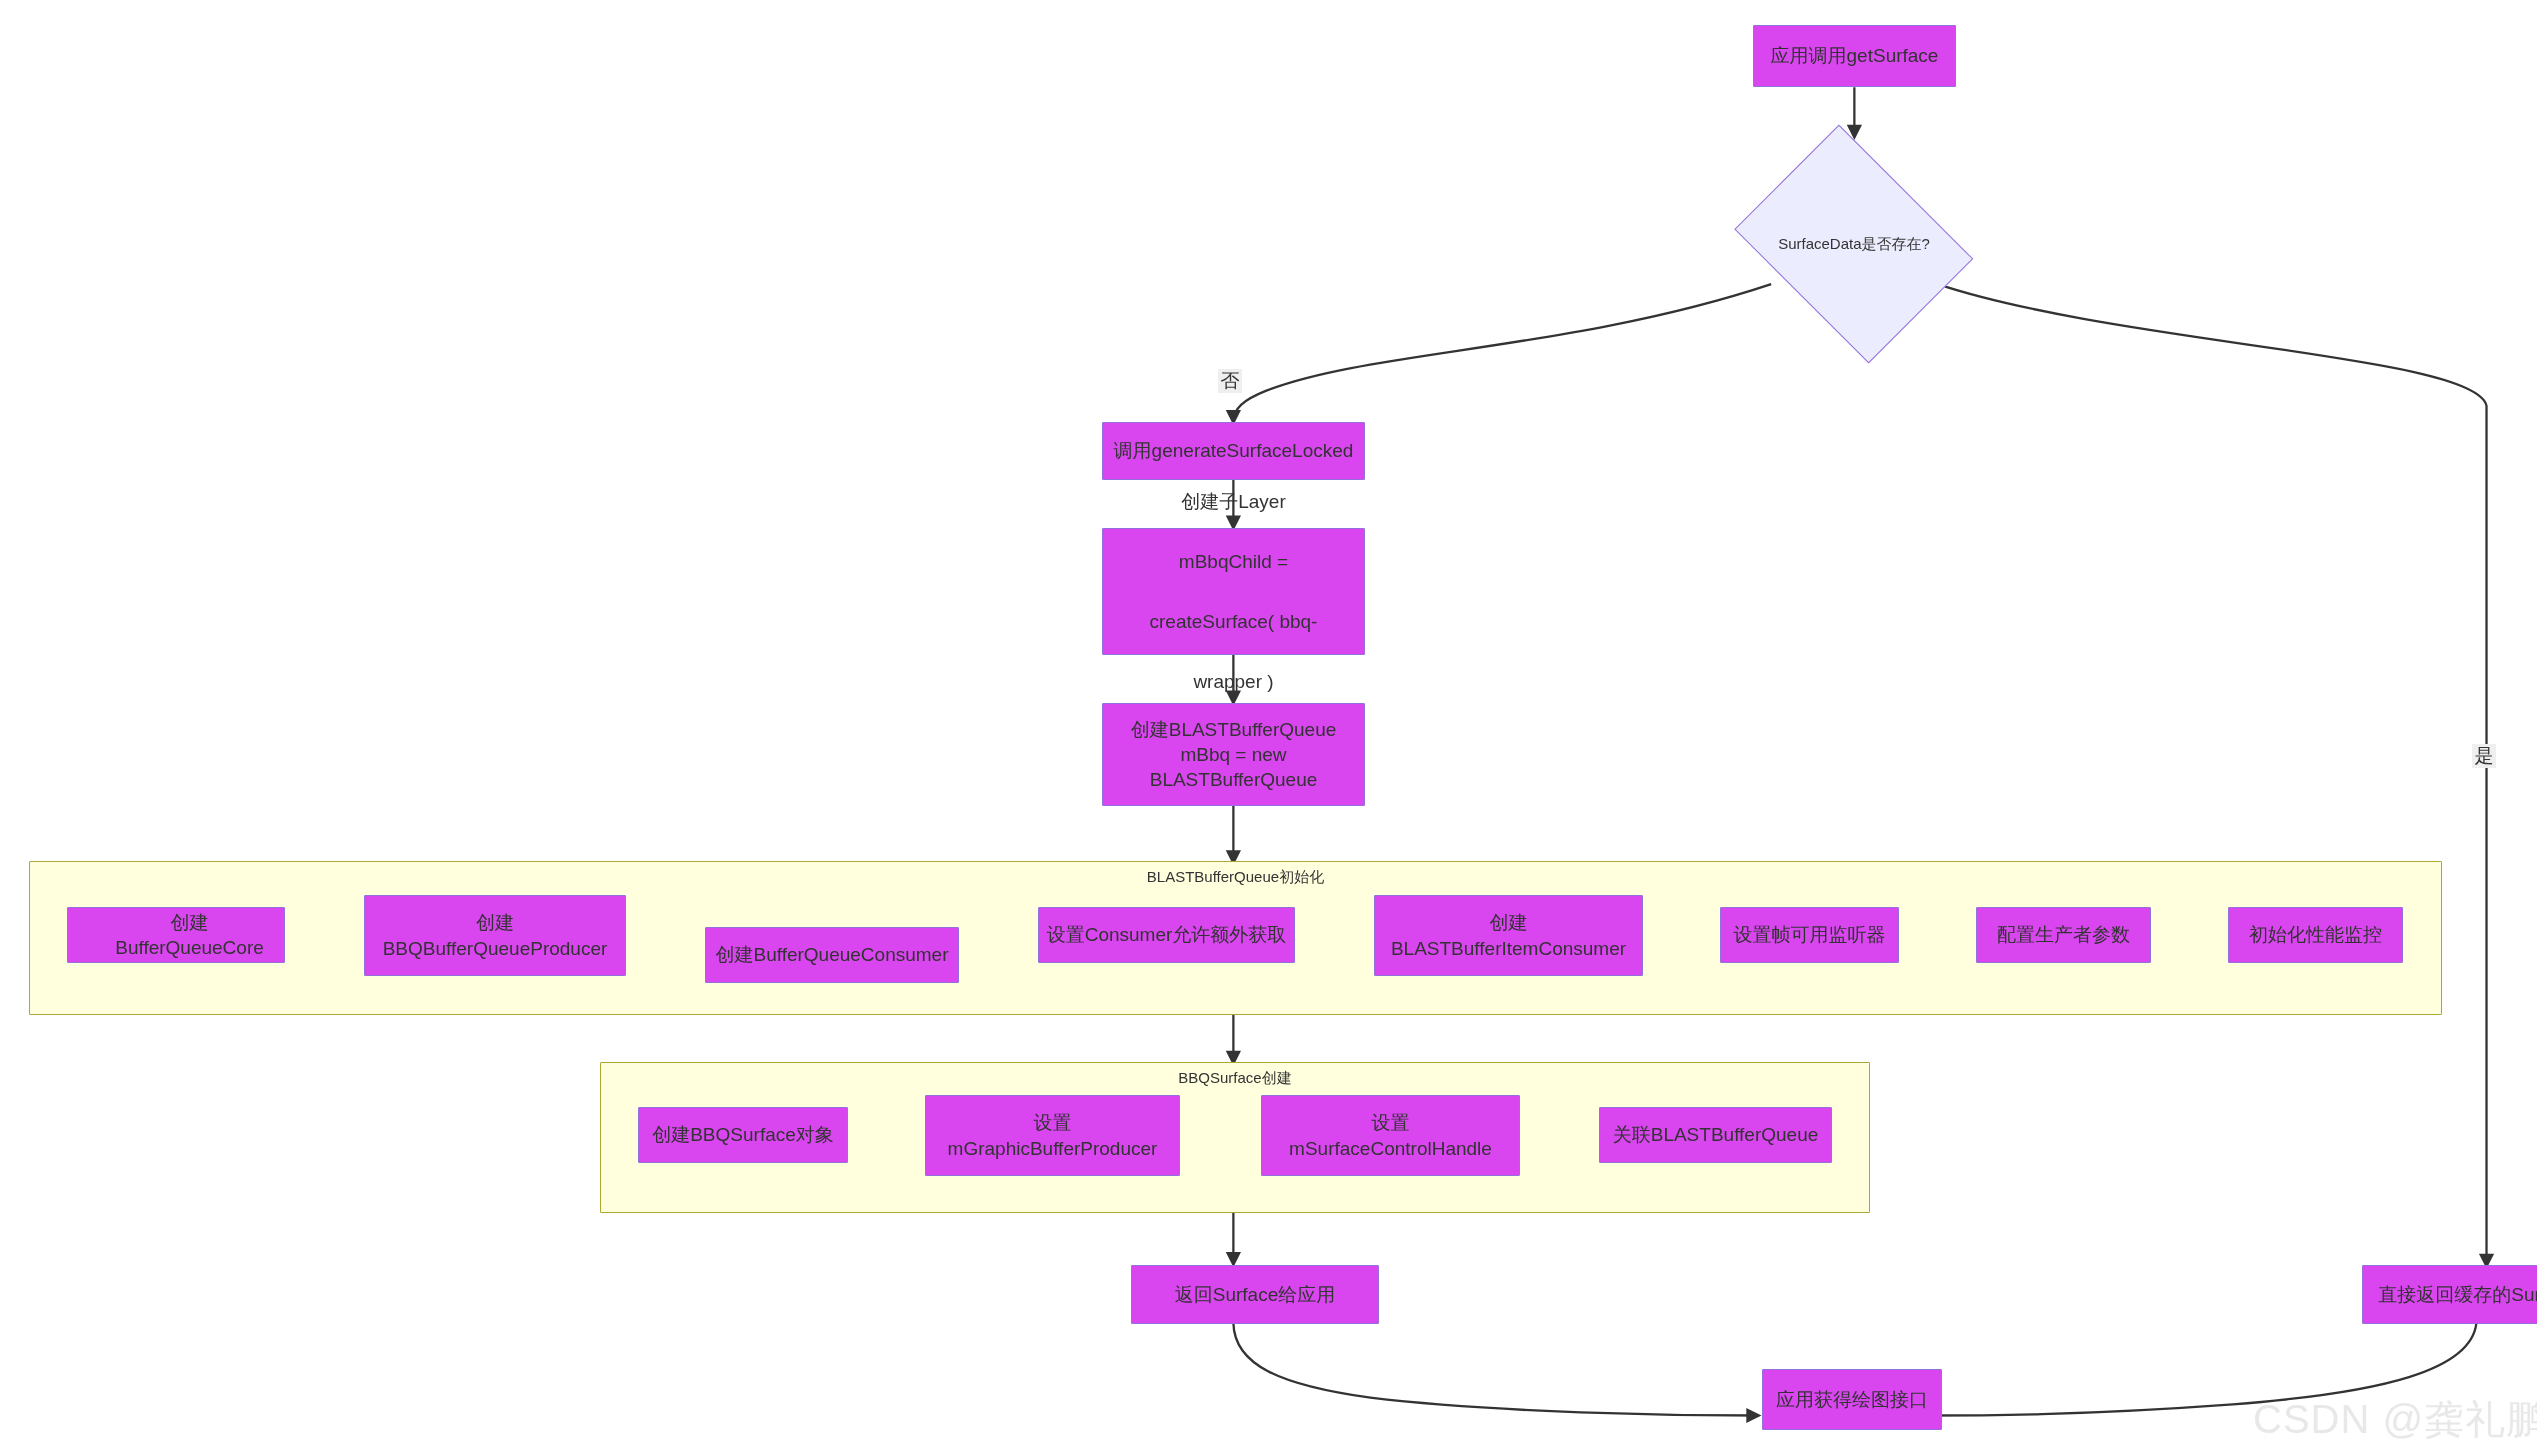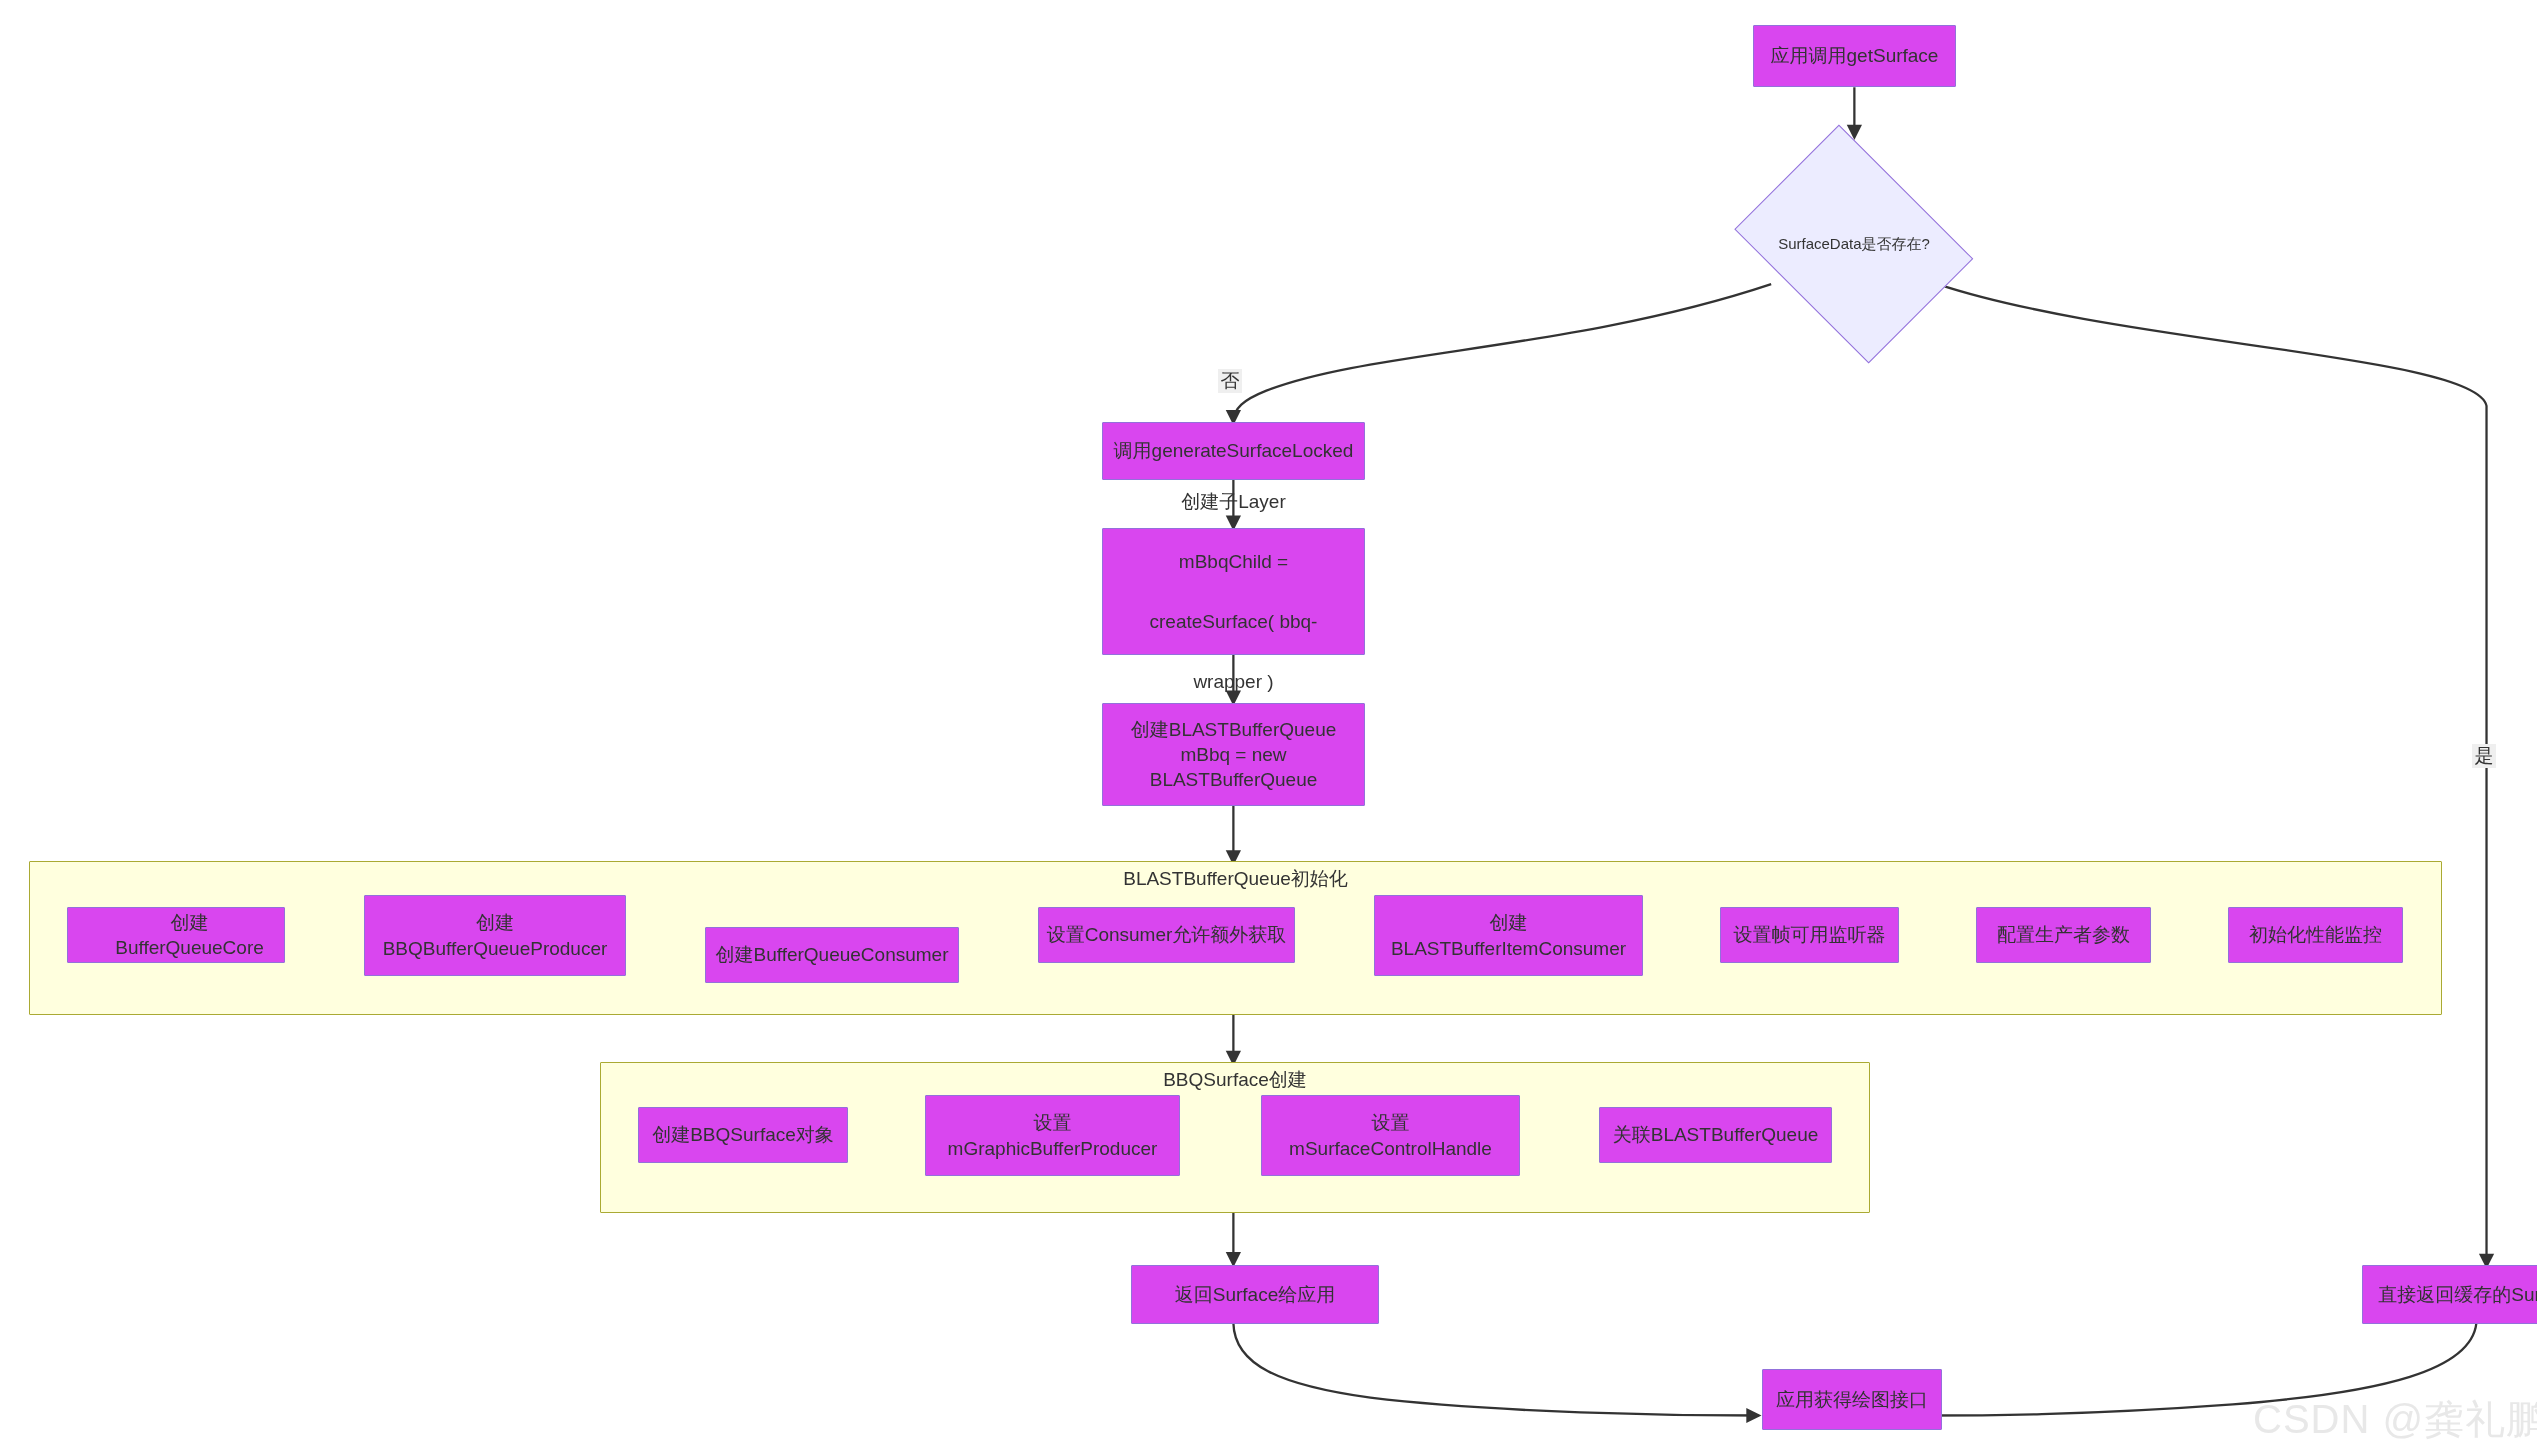--- a/index.html
+++ b/index.html
@@ -31,21 +31,21 @@
     border: 1.5px solid #aaaa33;
     border-radius: 1px;
     box-sizing: border-box;
   }
   .cluster-title {
     position: absolute;
     top: 6px;
     left: 0;
     width: 100%;
     text-align: center;
-    font-size: 19px;
+    font-size: 15px;
     color: #333333;
     line-height: 1.2;
     white-space: nowrap;
   }
   
   .node {
     position: absolute;
     background: #d946ef;
     border: 1.5px solid #9370db;
     border-radius: 1px;

